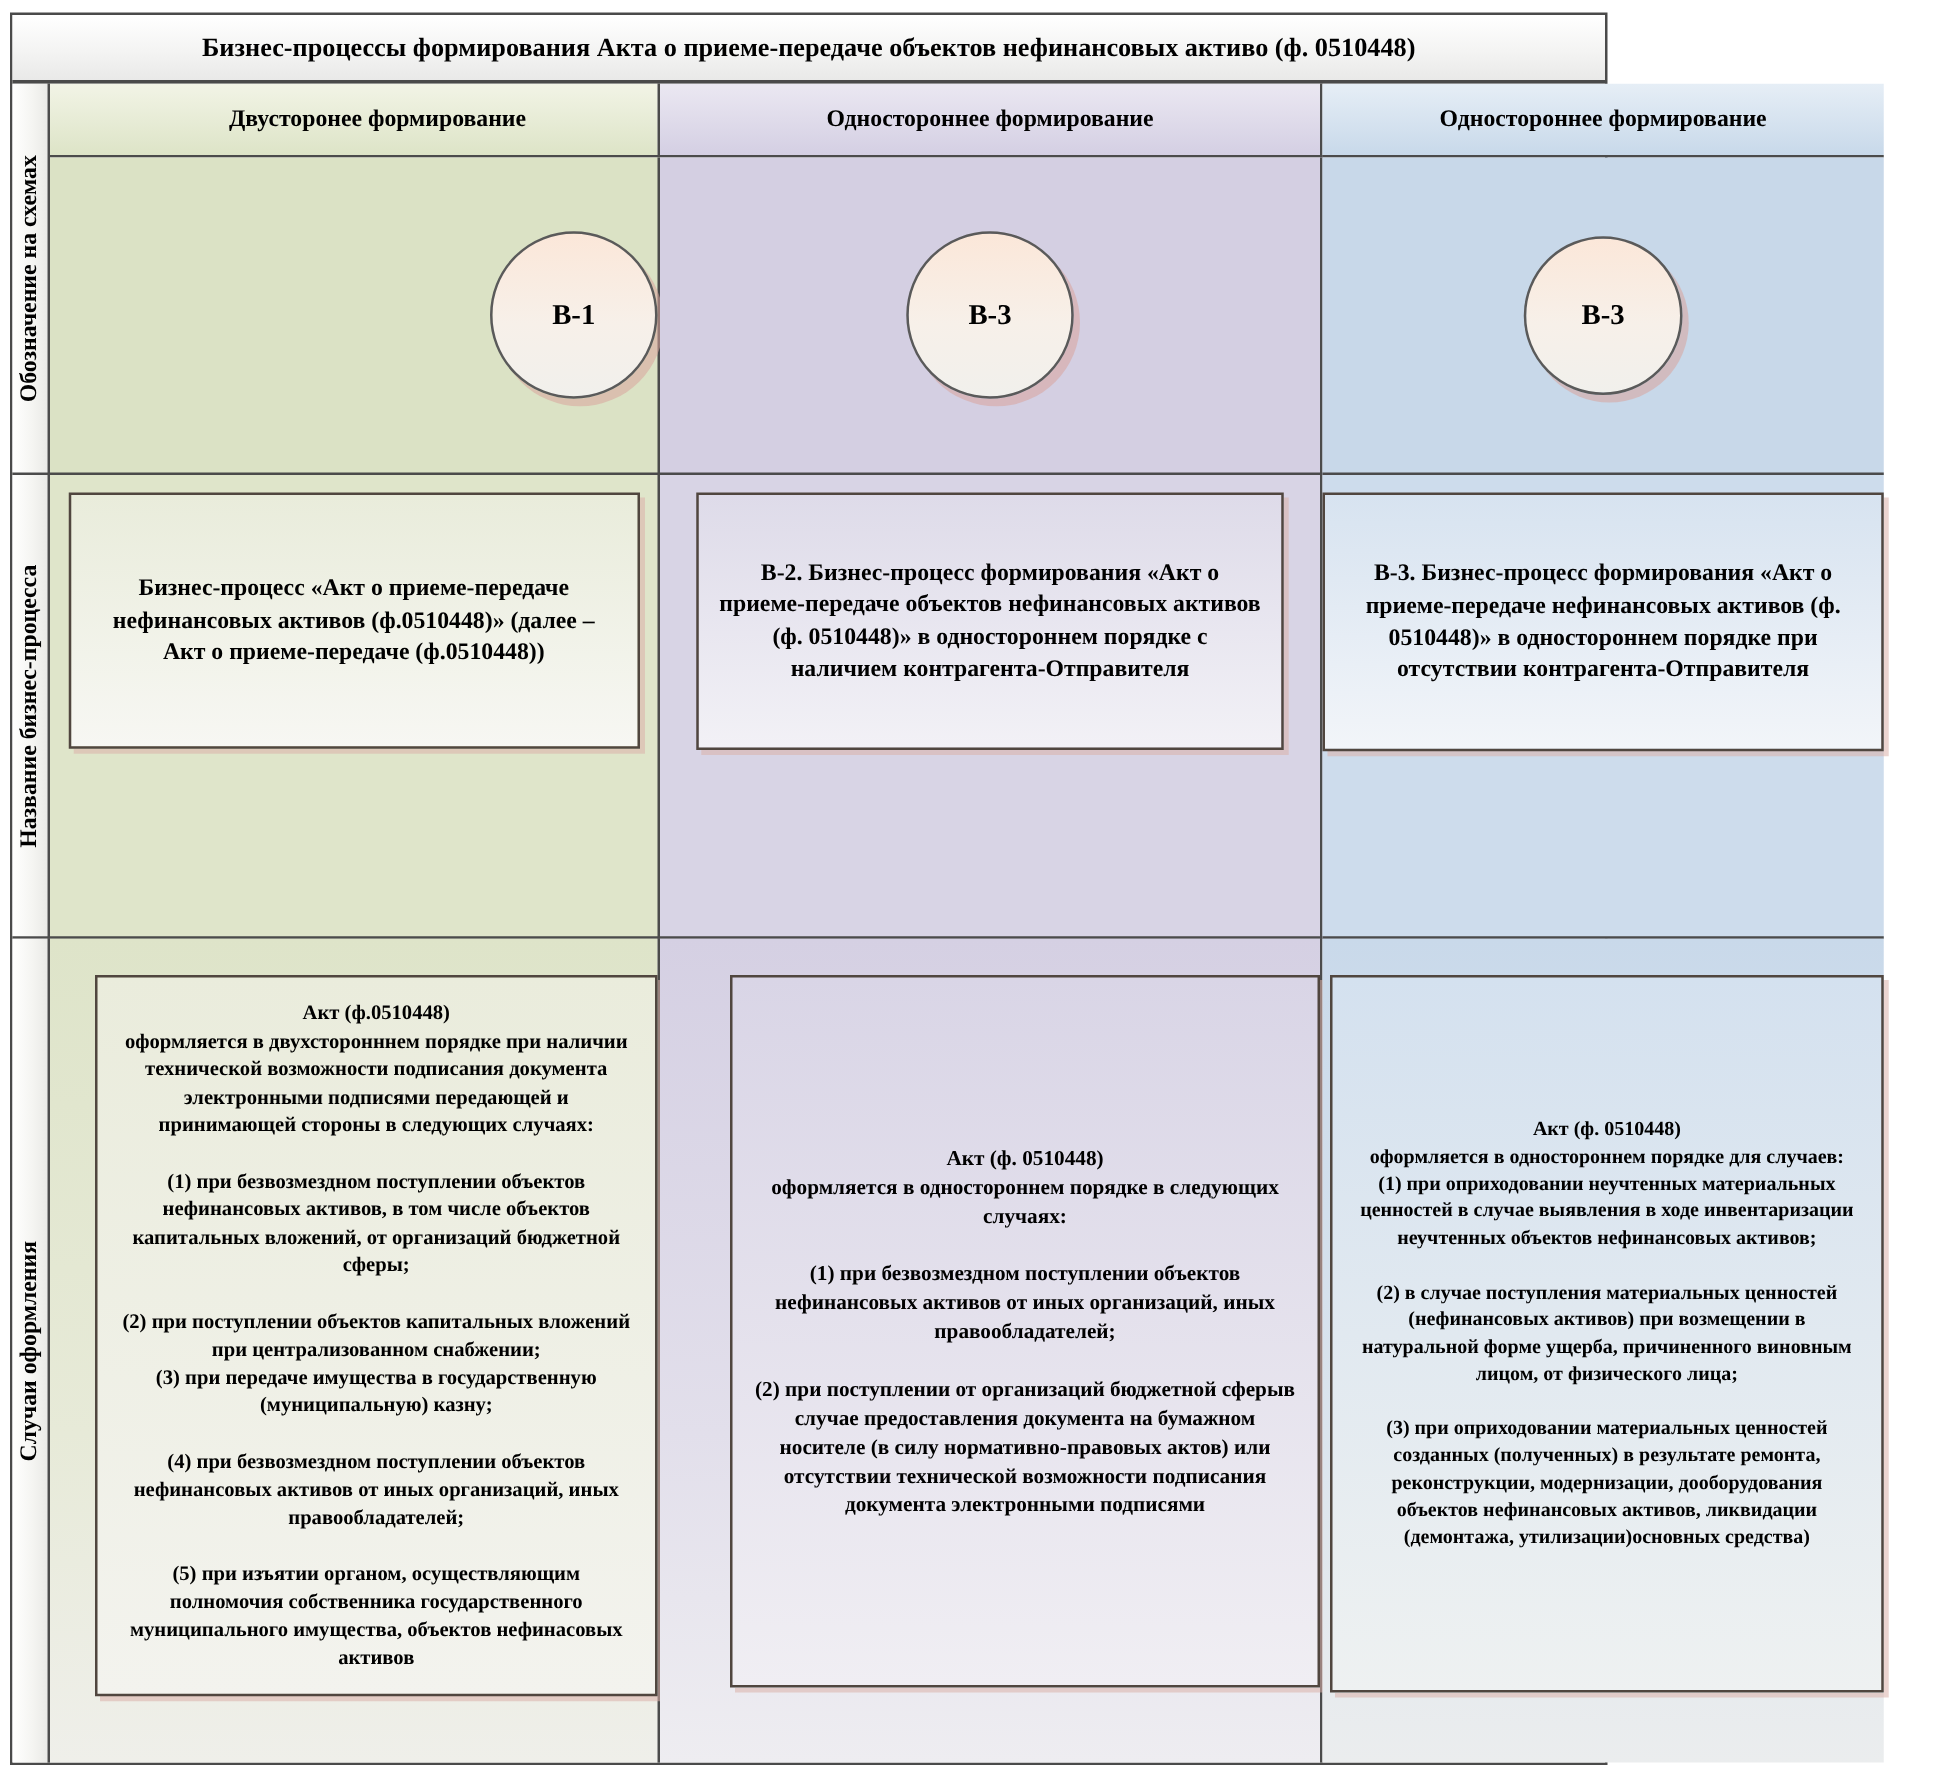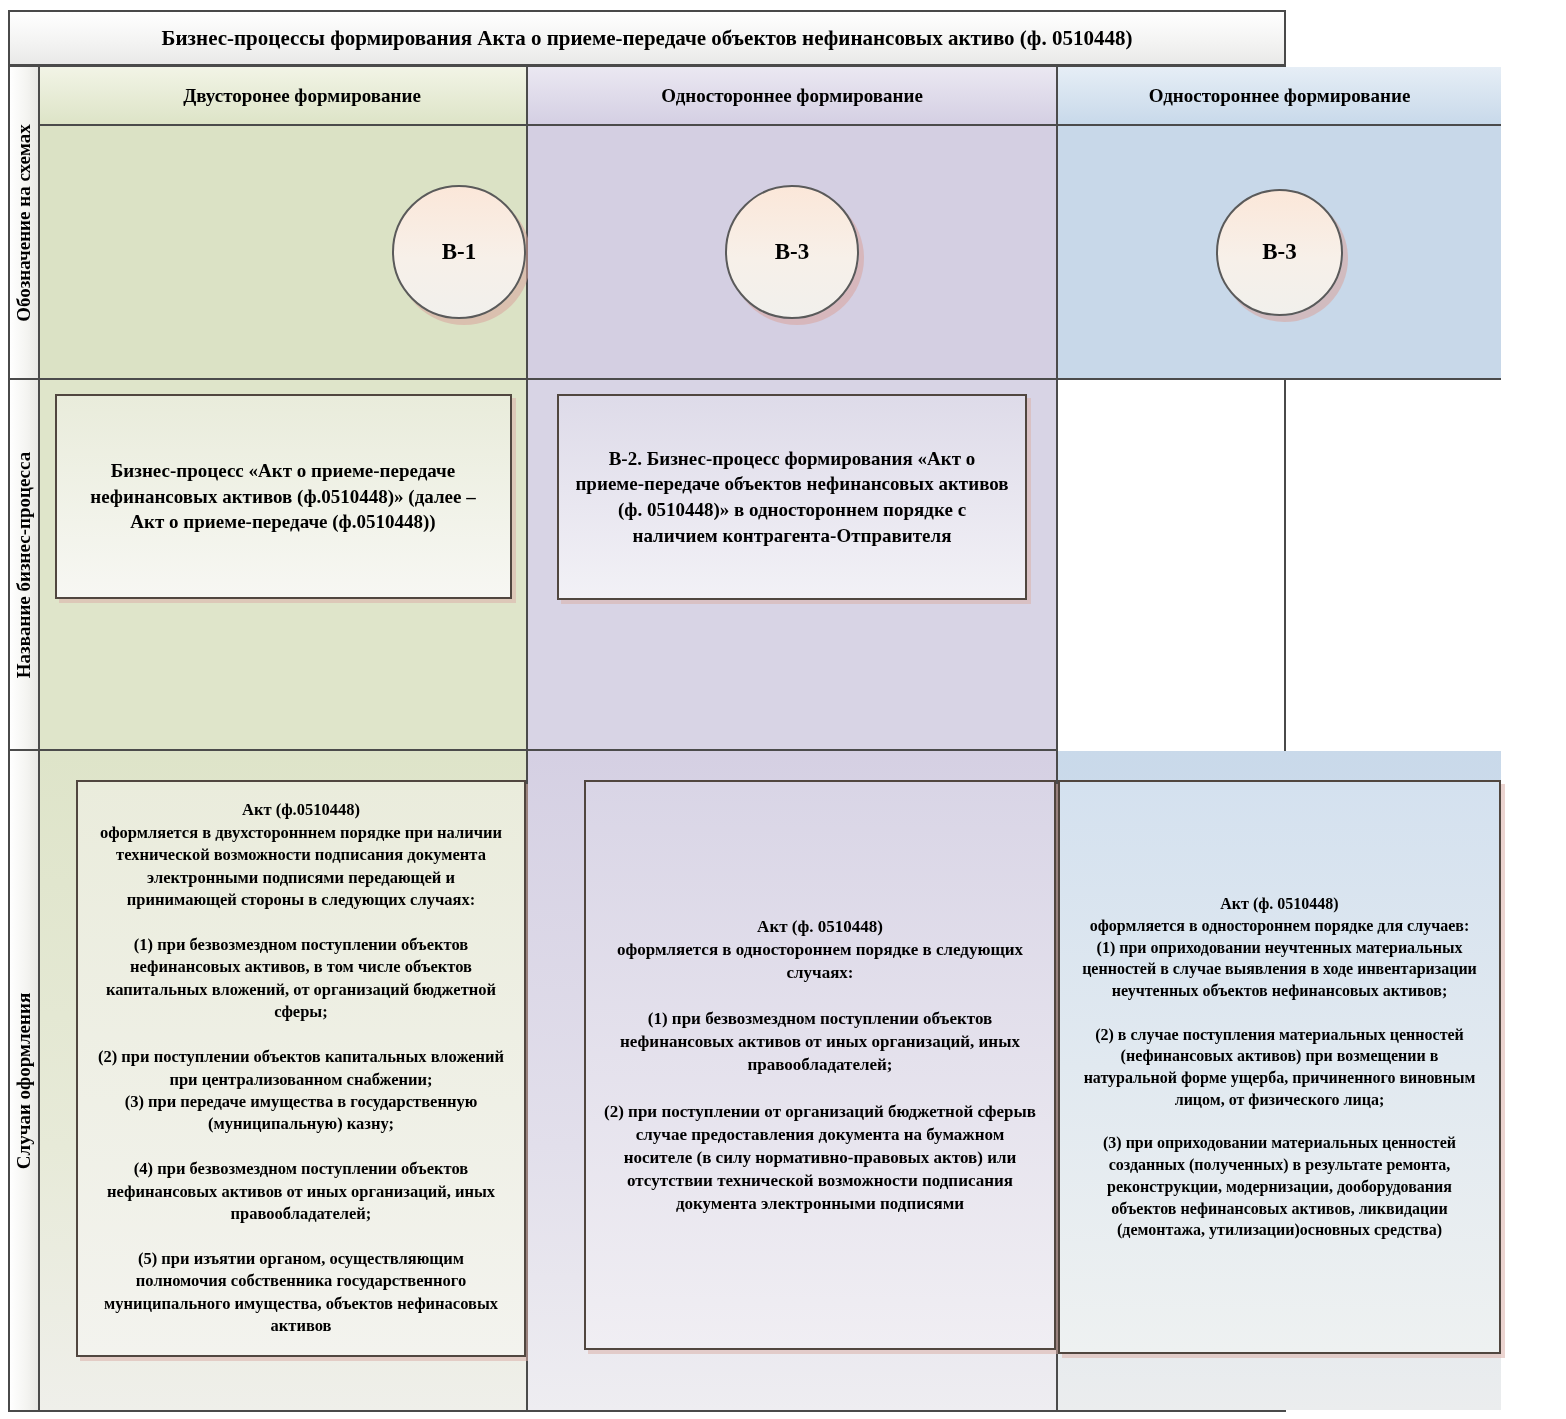--- a/index.html
+++ b/index.html
@@ -120,20 +120,23 @@
       <div class="cell circle-cell c3 bB" style="grid-column:4">
         <div class="badge-circle small">В-3</div>
       </div>
 
       <div class="cell name-cell c1 bR bB" style="grid-column:2">
         <div class="name-box nb1">Бизнес-процесс «Акт о приеме-передаче нефинансовых активов (ф.0510448)» (далее – Акт о приеме-передаче (ф.0510448))</div>
       </div>
       <div class="cell name-cell c2 bR bB" style="grid-column:3">
         <div class="name-box nb2">В-2. Бизнес-процесс формирования «Акт о приеме-передаче объектов нефинансовых активов (ф. 0510448)» в одностороннем порядке с наличием контрагента-Отправителя</div>
       </div>
+      <div class="cell name-cell c3 bB" style="grid-column:4">
+        <div class="name-box nb3">В-3. Бизнес-процесс формирования «Акт о приеме-передаче нефинансовых активов (ф. 0510448)» в одностороннем порядке при отсутствии контрагента-Отправителя</div>
+      </div>
 
       <div class="cell cases-cell c1 bR" style="grid-column:2">
         <div class="cases-box cb1">
           <span>Акт (ф.0510448)
 оформляется в двухсторонннем порядке при наличии технической возможности подписания документа электронными подписями передающей и принимающей стороны в следующих случаях:
 
 (1) при безвозмездном поступлении объектов нефинансовых активов, в том числе объектов капитальных вложений, от организаций бюджетной сферы;
 
 (2) при поступлении объектов капитальных вложений при централизованном снабжении;
 (3) при передаче имущества в государственную (муниципальную) казну;

